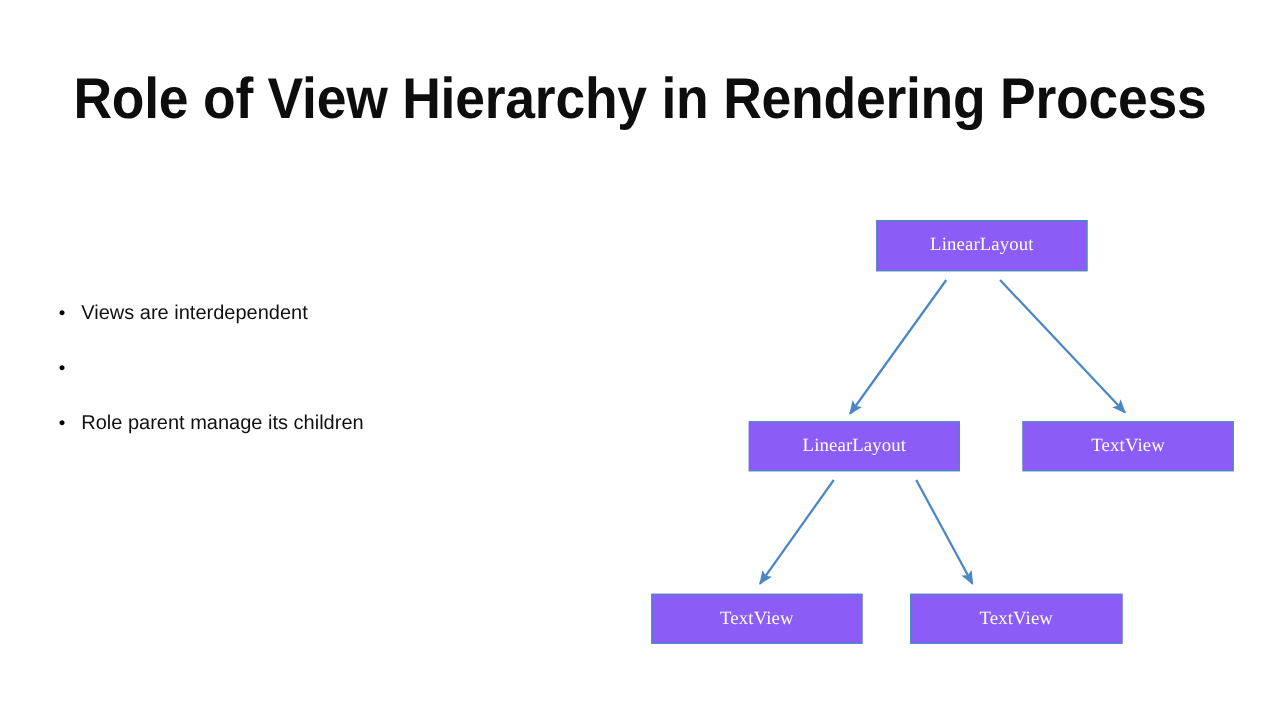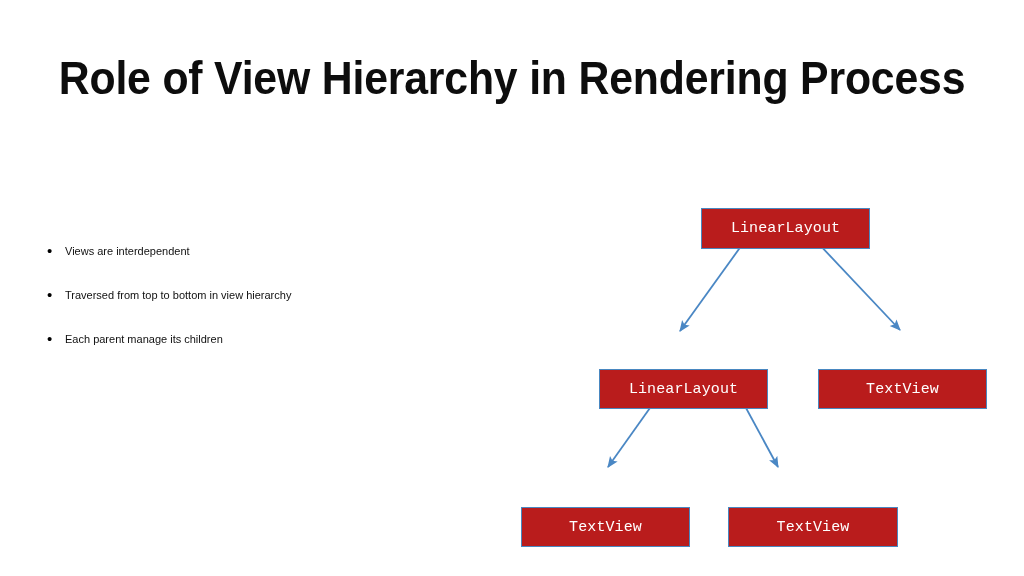--- a/index.html
+++ b/index.html
@@ -52,21 +52,21 @@
     width: 25px;
     flex: 0 0 25px;
     color: #000000;
     font-size: 15px;
     line-height: 22px;
     text-align: left;
     padding-left: 7px;
     box-sizing: border-box;
   }
   .bullet-text {
-    font-size: 11px;
+    font-size: 16px;
     line-height: 22px;
     color: #101010;
     font-family: "Liberation Sans", sans-serif;
   }
 
   
   #diagram {
     position: absolute;
     left: 0;
     top: 0;
@@ -76,31 +76,30 @@
   #arrow-layer {
     position: absolute;
     left: 0;
     top: 0;
     width: 1024px;
     height: 576px;
     pointer-events: none;
   }
   .node-box {
     position: absolute;
-    background: #b91c1c;
+    background: #8b5cf6;
     border: 1px solid #4987c0;
     box-sizing: border-box;
     display: flex;
     align-items: center;
     justify-content: center;
     color: #ffffff;
     font-size: 15px;
-    font-family: Liberation Mono, monospace;
+    font-family: Liberation Serif, serif;
     letter-spacing: 0.1px;
-    margin-top: 32px;
   }
 
   #node-root        { left: 701px; top: 176px; width: 169px; height: 41px; }
   #node-linear-2    { left: 599px; top: 337px; width: 169px; height: 40px; }
   #node-text-right  { left: 818px; top: 337px; width: 169px; height: 40px; }
   #node-text-bl     { left: 521px; top: 475px; width: 169px; height: 40px; }
   #node-text-br     { left: 728px; top: 475px; width: 170px; height: 40px; }
 </style>
 </head>
 <body>
@@ -111,26 +110,25 @@
 
   <div id="bullet-list">
 
     <div class="bullet-row">
       <span class="bullet-marker">•</span>
       <span class="bullet-text">Views are interdependent</span>
     </div>
 
     <div class="bullet-row">
       <span class="bullet-marker">•</span>
-      <span class="bullet-text">Traversed from top to bottom in view hierarchy</span>
     </div>
 
     <div class="bullet-row">
       <span class="bullet-marker">•</span>
-      <span class="bullet-text">Each parent manage its children</span>
+      <span class="bullet-text">Role parent manage its children</span>
     </div>
 
   </div>
 
   <div id="diagram">
 
     <svg id="arrow-layer" width="1024" height="576" viewBox="0 0 1024 576">
       <defs>
         <marker id="arrowhead" markerWidth="7" markerHeight="7" refX="5.6" refY="3" orient="auto" markerUnits="strokeWidth">
           <path d="M0,0.4 L6.2,3 L0,5.6 L1.3,3 Z" fill="#4A87C4"></path>

